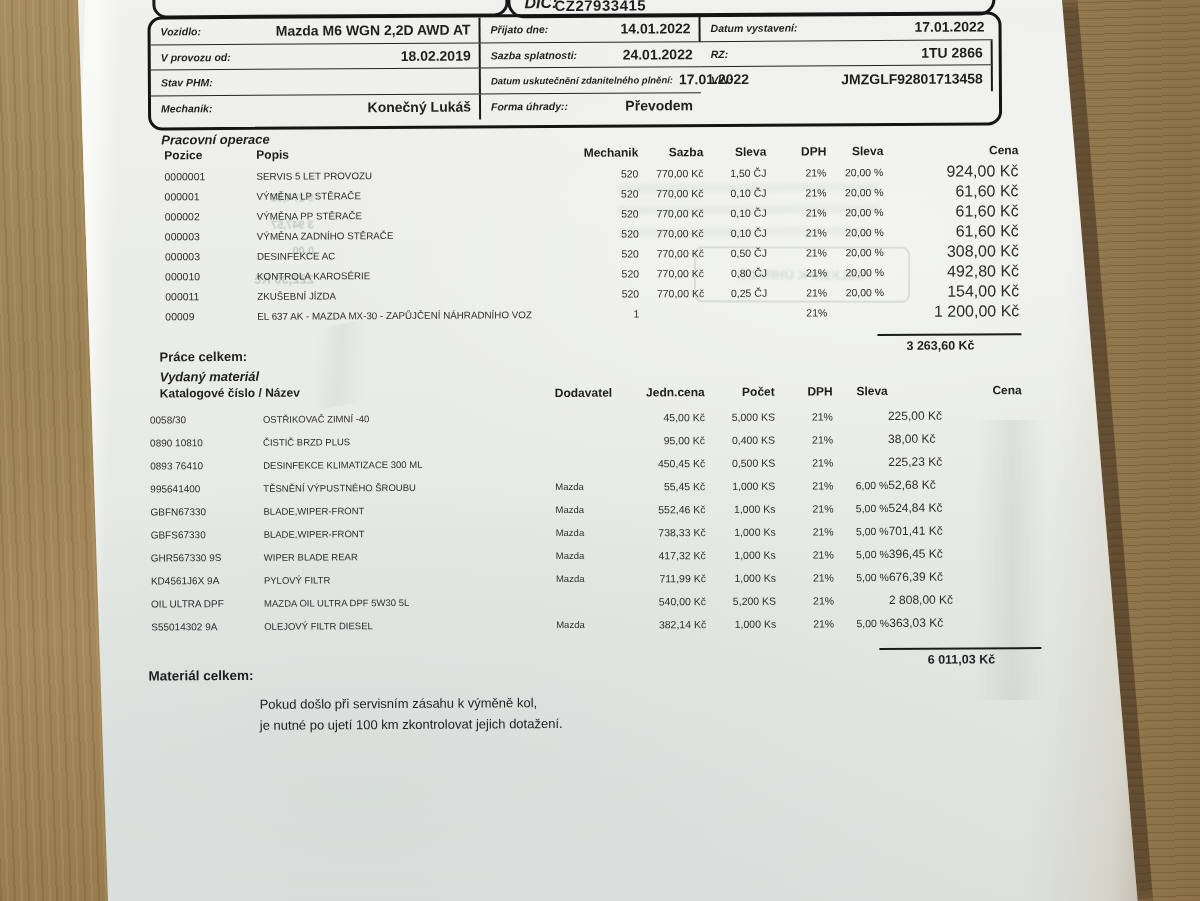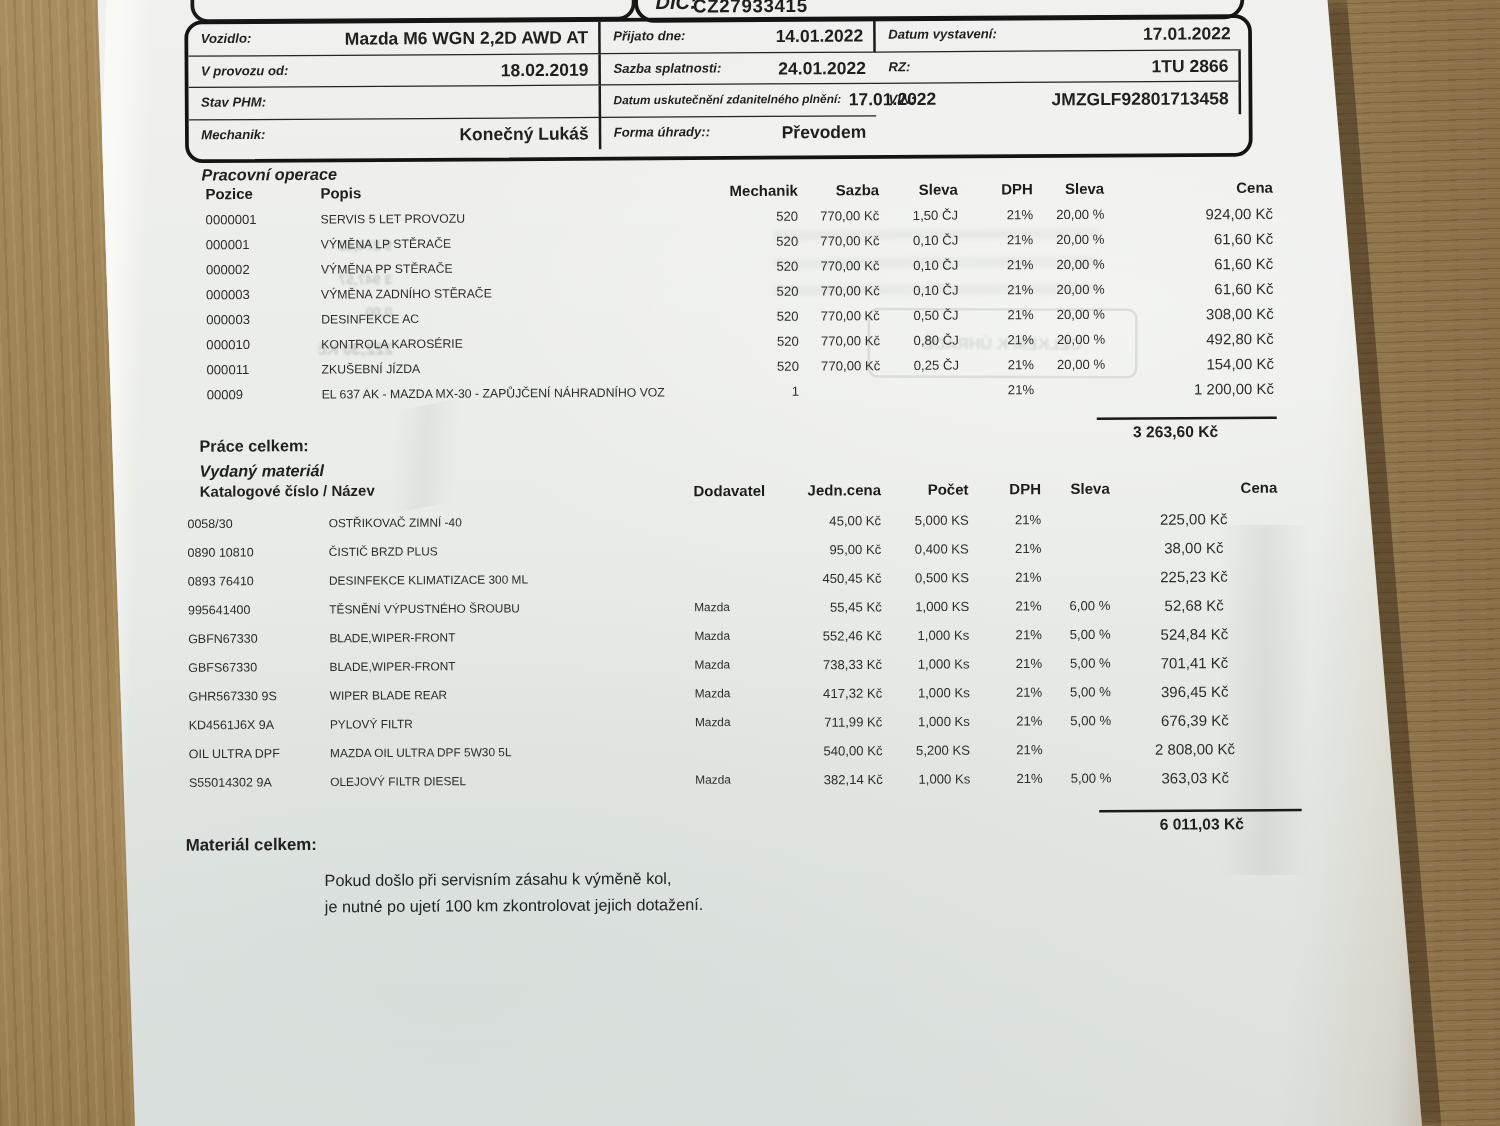--- a/index.html
+++ b/index.html
@@ -59,21 +59,21 @@
   .mat-title{left:160px;top:367px;}
   .mat-subtitle{position:absolute;left:160px;top:384px;font-weight:700;font-size:12px;}
 
   
   .wgrid{position:absolute;left:150px;width:870px;}
   .wrow{display:grid;grid-template-columns:100px 320px 70px 65px 63px 60px 57px 135px;height:20px;align-items:center;color:#2c2c2c;}
   .wrow span{white-space:nowrap;}
   .wrow .c-pozice{padding-left:16px;font-size:10.5px;}
   .wrow .c-popis{padding-left:8px;font-size:9.8px;}
   .wrow .c-mechanik,.wrow .c-sazba,.wrow .c-norma,.wrow .c-dph,.wrow .c-sleva{text-align:right;font-size:10.5px;}
-  .wrow .c-cena{text-align:right;font-size:12px;}
+  .wrow .c-cena{text-align:right;font-size:16px;}
   .whead{top:144px;}
   .whead .wrow{height:18px;color:#1c1c1c;}
   .whead .wrow span{font-weight:700;font-size:12px;}
   .whead .c-pozice{font-size:12px !important;}
   .whead .c-popis{font-size:12px !important;}
   #work-rows{top:164px;}
 
   .sum-line{position:absolute;height:2px;background:#1a1a1a;}
   .sum-line-work{left:878px;top:336px;width:144px;}
   .total-value{position:absolute;text-align:center;font-weight:700;font-size:12.5px;}
@@ -82,21 +82,21 @@
   .label-work{left:160px;top:347px;}
 
   
   .mgrid{position:absolute;left:150px;width:872px;}
   .mrow{display:grid;grid-template-columns:105px 300px 50px 100px 70px 58px 55px 134px;height:23px;align-items:center;color:#2c2c2c;}
   .mrow span{white-space:nowrap;}
   .mrow .c-katalog{font-size:10px;}
   .mrow .c-nazev{padding-left:8px;font-size:9.5px;}
   .mrow .c-dodavatel{font-size:9.5px;}
   .mrow .c-jedn_cena,.mrow .c-pocet,.mrow .c-dph,.mrow .c-sleva{text-align:right;font-size:10.5px;}
-  .mrow .c-cena{text-align:center;font-size:12px;}
+  .mrow .c-cena{text-align:left;font-size:12px;}
   .mhead{top:384px;}
   .mhead .mrow{height:18px;grid-template-columns:405px 50px 100px 70px 58px 55px 134px;color:#1c1c1c;}
   .mhead .mrow span{font-weight:700;font-size:12px;}
   .mhead .c-dodavatel{overflow:visible;}
   .mhead .c-jedn_cena,.mhead .c-pocet,.mhead .c-dph,.mhead .c-sleva,.mhead .c-cena{text-align:right;}
   #material-rows{top:406px;}
   .sum-line-mat{left:878px;top:650px;width:162px;}
   .total-mat{left:880px;top:655px;width:160px;}
   .label-mat{left:147px;top:666px;font-size:13.5px;text-align:center;}
 

